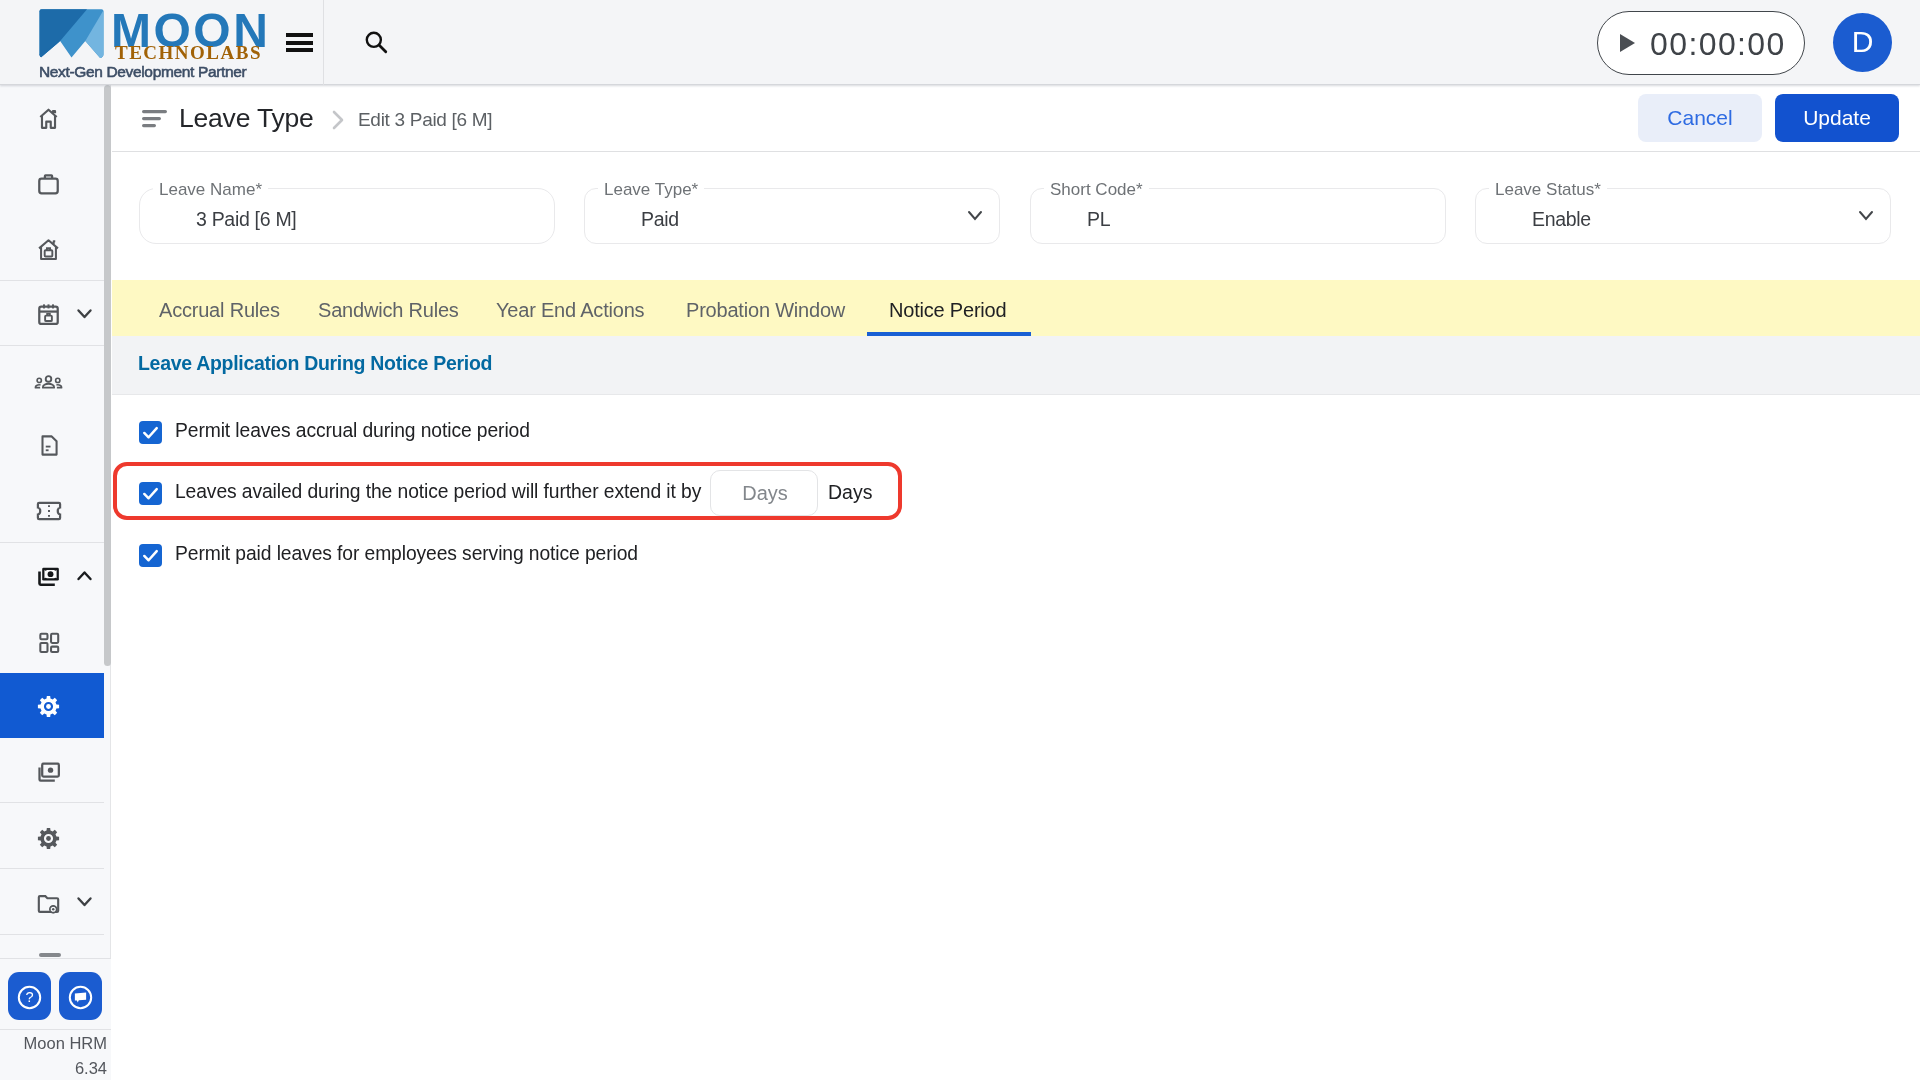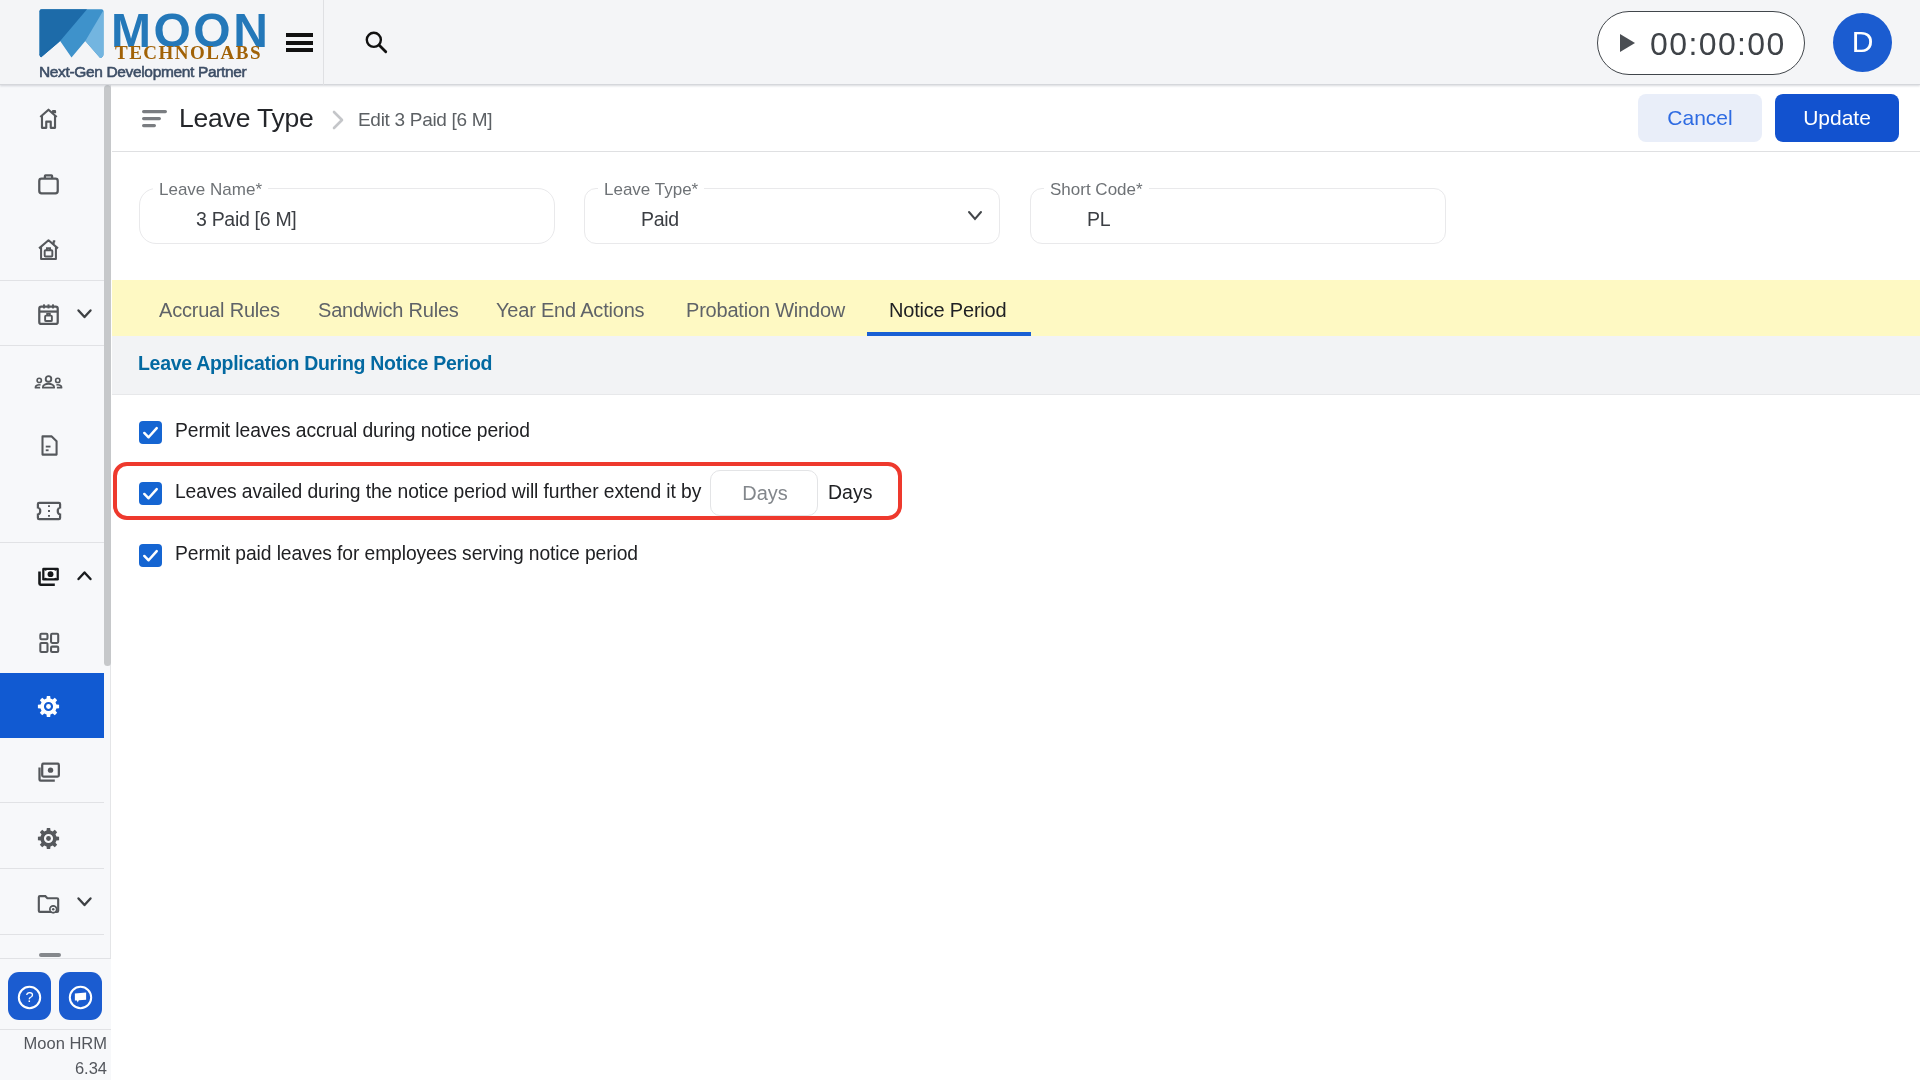--- a/index.html
+++ b/index.html
@@ -259,20 +259,27 @@
       <div class="flabel">Short Code<span style="color:#6e7276;">*</span></div>
       <div class="fvalue">PL</div>
     </div>
     <div class="field" style="left:472px; width:416px;">
       <div class="flabel">Leave Type<span style="color:#6e7276;">*</span></div>
       <div class="fvalue">Paid</div>
       <svg style="position:absolute;right:16px;top:21px;" width="16" height="12" viewBox="0 0 16 12">
         <path d="M2 2 L8 9 L14 2" fill="none" stroke="#43464a" stroke-width="2" stroke-linecap="round"></path>
       </svg>
     </div>
+    <div class="field" style="left:1363px; width:416px;">
+      <div class="flabel">Leave Status<span style="color:#6e7276;">*</span></div>
+      <div class="fvalue">Enable</div>
+      <svg style="position:absolute;right:16px;top:21px;" width="16" height="12" viewBox="0 0 16 12">
+        <path d="M2 2 L8 9 L14 2" fill="none" stroke="#43464a" stroke-width="2" stroke-linecap="round"></path>
+      </svg>
+    </div>
 
     <div style="position:absolute;left:0;top:194px;width:1808px;height:1px;background:#e2e3e5;"></div>
 
     <div id="tabs">
       <div class="tab" style="left:47px;">Accrual Rules</div>
       <div class="tab" style="left:206px;">Sandwich Rules</div>
       <div class="tab" style="left:384px;">Year End Actions</div>
       <div class="tab" style="left:574px;">Probation Window</div>
       <div class="tab" style="left:777px; color:#202124;">Notice Period</div>
       <div id="tab-underline"></div>

